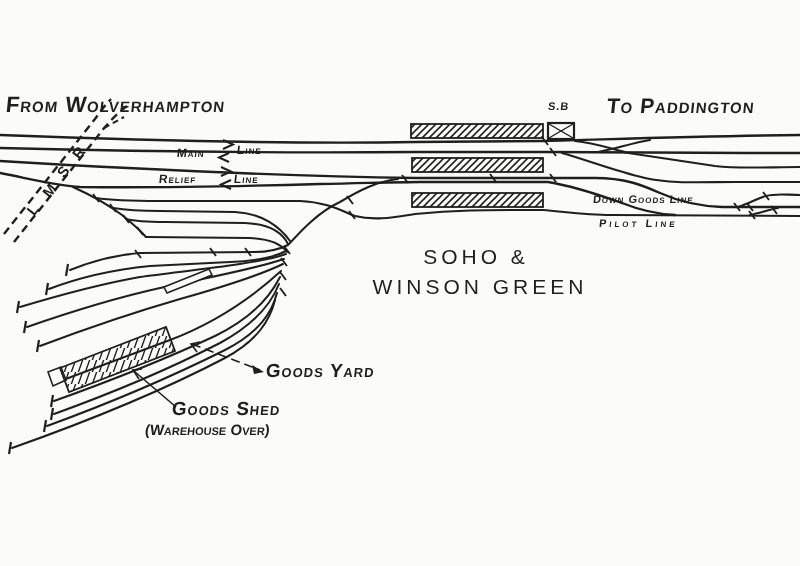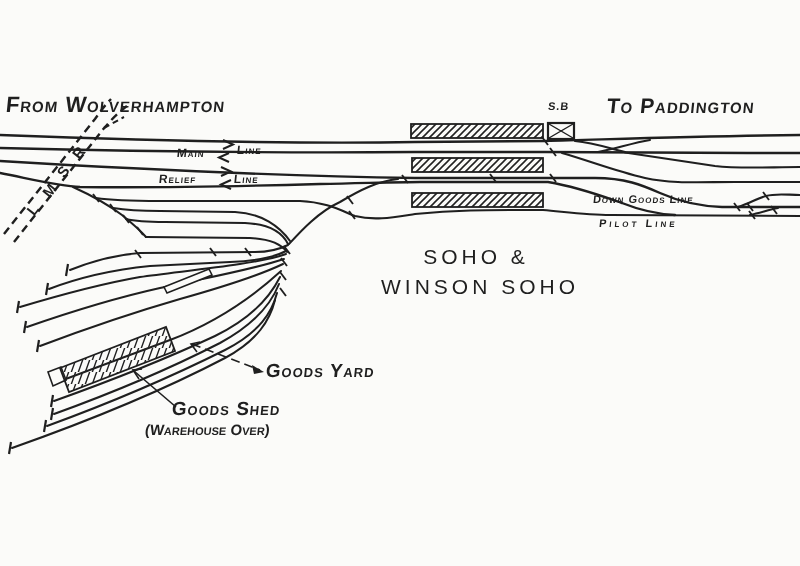--- a/index.html
+++ b/index.html
@@ -174,21 +174,21 @@
   <div class="lbl hand rowlbl" style="left:237px;top:144px;">Line</div>
 
   <div class="lbl hand rowlbl" style="left:159px;top:173px;">Relief</div>
   <div class="lbl hand rowlbl" style="left:234px;top:173px;">Line</div>
 
   <div class="lbl hand tinylbl" style="left:593px;top:194px;">Down Goods Line</div>
 
   <div class="lbl hand tinylbl" style="left:599px;top:218px;letter-spacing:3px;">Pilot Line</div>
 
   <div class="lbl title" style="left:376px;top:246px;width:200px;">SOHO &amp;</div>
-  <div class="lbl title" style="left:346px;top:276px;width:268px;">WINSON SOHO</div>
+  <div class="lbl title" style="left:346px;top:276px;width:268px;">WINSON GREEN</div>
 
   <div class="lbl hand sublabel" style="left:266px;top:361px;">Goods Yard</div>
   <div class="lbl hand sublabel" style="left:172px;top:399px;">Goods Shed</div>
   <div class="lbl hand" style="left:145px;top:422px;font-size:15px;">(Warehouse Over)</div>
 
   <div class="lmsr-letter" style="left:28px;top:201px;">L</div>
   <div class="lmsr-letter" style="left:43px;top:182px;">M</div>
   <div class="lmsr-letter" style="left:58px;top:163px;">S</div>
   <div class="lmsr-letter" style="left:73px;top:144px;">R</div>
 

